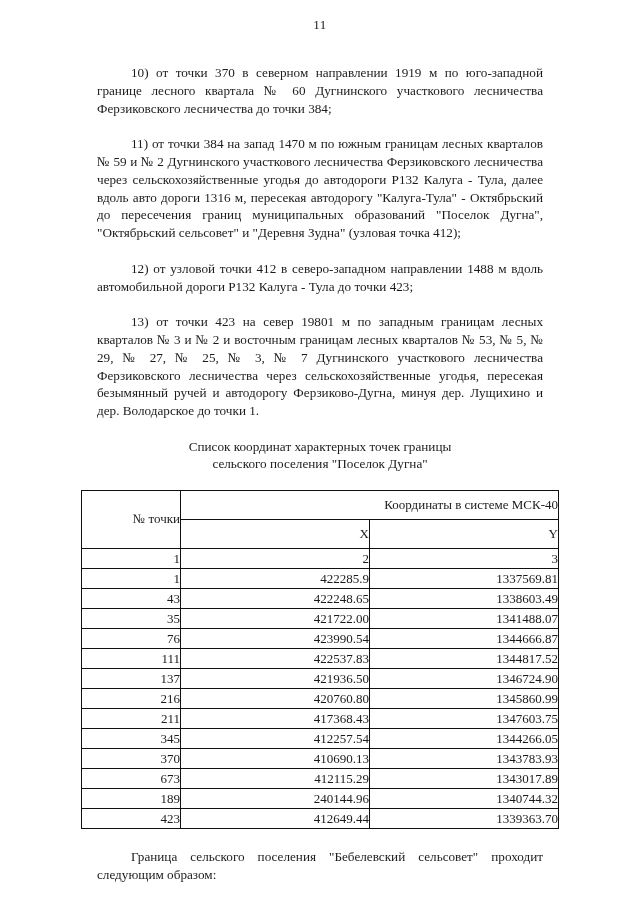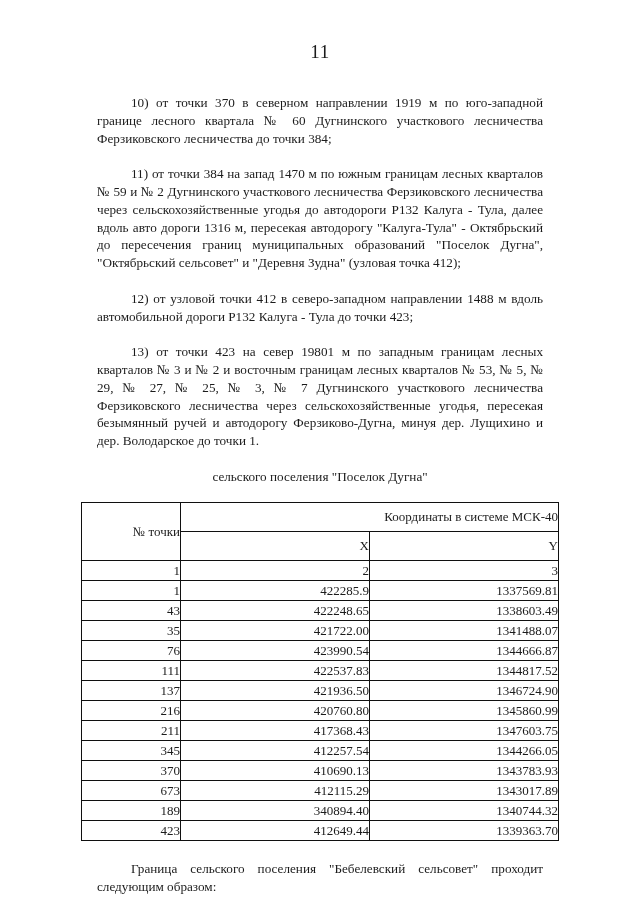--- a/index.html
+++ b/index.html
@@ -20,23 +20,23 @@
   .page {
     position: relative;
     width: 640px;
     height: 905px;
     box-sizing: border-box;
     padding: 0;
   }
 
   .page-number {
     text-align: center;
-    font-size: 19px;
+    font-size: 13px;
     margin: 0;
-    padding-top: 41px;
+    padding-top: 17px;
     letter-spacing: 0.5px;
   }
 
   .content {
     margin: 0 auto;
     width: 482px;          
     padding-top: 13px;
   }
 
   p.body-par {
@@ -128,20 +128,21 @@
   <div class="page-number">11</div>
 
   <div class="content">
 
     <p class="body-par">10) от точки 370 в северном направлении 1919 м по юго-западной границе лесного квартала № 60 Дугнинского участкового лесничества Ферзиковского лесничества до точки 384;</p>
     <p class="body-par">11) от точки 384 на запад 1470 м по южным границам лесных кварталов № 59 и № 2 Дугнинского участкового лесничества Ферзиковского лесничества через сельскохозяйственные угодья до автодороги Р132 Калуга - Тула, далее вдоль авто дороги 1316 м, пересекая автодорогу "Калуга-Тула" - Октябрьский до пересечения границ муниципальных образований "Поселок Дугна", "Октябрьский сельсовет" и "Деревня Зудна" (узловая точка 412);</p>
     <p class="body-par">12) от узловой точки 412 в северо-западном направлении 1488 м вдоль автомобильной дороги Р132 Калуга - Тула до точки 423;</p>
     <p class="body-par">13) от точки 423 на север 19801 м по западным границам лесных кварталов № 3 и № 2 и восточным границам лесных кварталов № 53, № 5, № 29, № 27, № 25, № 3, № 7 Дугнинского участкового лесничества Ферзиковского лесничества через сельскохозяйственные угодья, пересекая безымянный ручей и автодорогу Ферзиково-Дугна, минуя дер. Лущихино и дер. Володарское до точки 1.</p>
 
     <div class="title-block">
+      <div class="center-title">Список координат характерных точек границы</div>
       <div class="center-title">сельского поселения "Поселок Дугна"</div>
     </div>
 
     <div class="coord-table-wrap">
       <table class="coord-table">
         <thead>
           <tr>
             <th class="hdr-pt" rowspan="2">№ точки</th>
             <th class="hdr-coords" colspan="2">Координаты в системе МСК-40</th>
           </tr>
@@ -207,21 +208,21 @@
             <td class="c-x">410690.13</td>
             <td class="c-y">1343783.93</td>
           </tr>
           <tr>
             <td class="c-num">673</td>
             <td class="c-x">412115.29</td>
             <td class="c-y">1343017.89</td>
           </tr>
           <tr>
             <td class="c-num">189</td>
-            <td class="c-x">340894.40</td>
+            <td class="c-x">240144.96</td>
             <td class="c-y">1340744.32</td>
           </tr>
           <tr>
             <td class="c-num">423</td>
             <td class="c-x">412649.44</td>
             <td class="c-y">1339363.70</td>
           </tr>
         </tbody>
       </table>
     </div>

